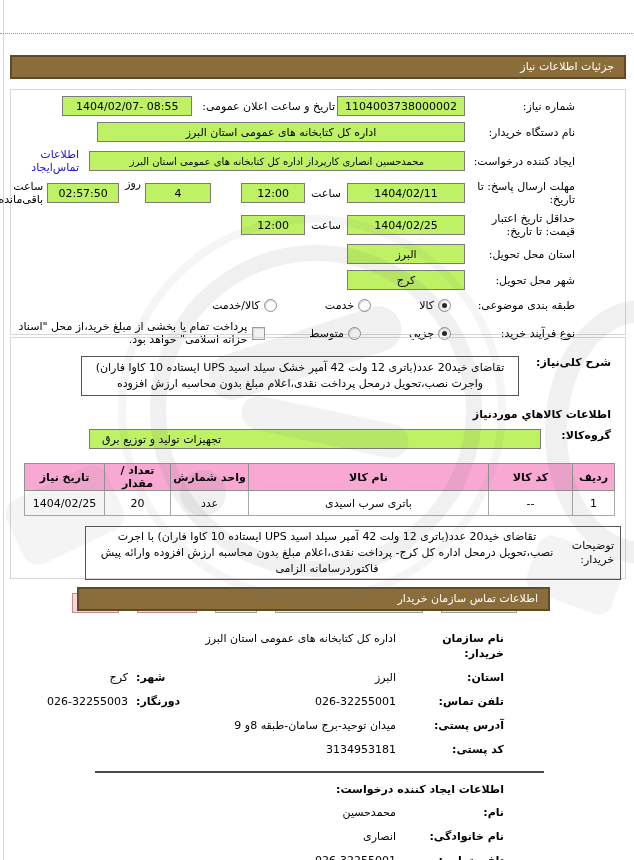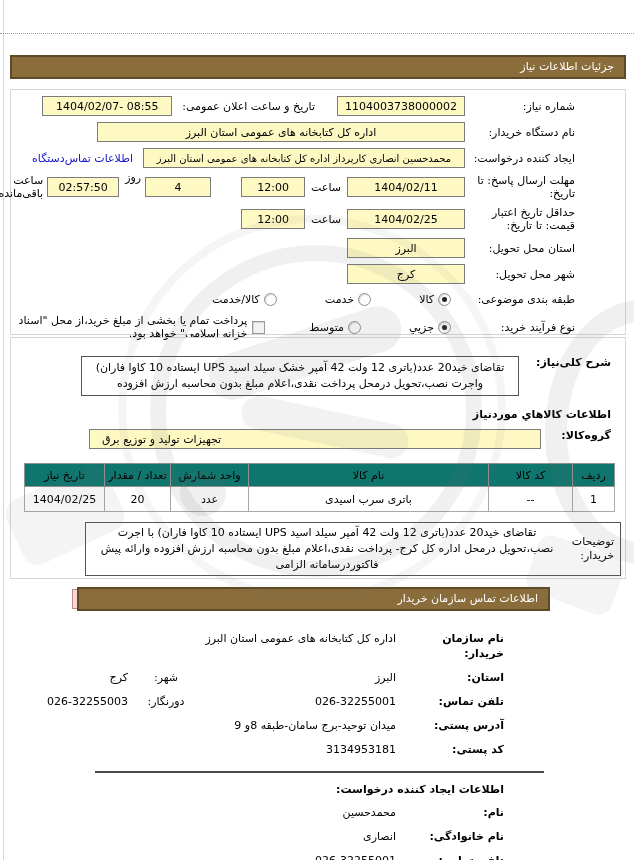--- a/index.html
+++ b/index.html
@@ -25,21 +25,21 @@
   .panel{
     position:absolute;right:8px;left:10px;
     border:1px solid #d6d6d6;background:transparent;
   }
   .panel1{top:89px;height:244px;}
   .panel2{top:337px;height:240px;}
 
   .row{display:flex;align-items:center;margin:6px 0 0 0;padding-right:50px;position:relative;}
   .lbl{width:104px;text-align:right;line-height:13px;flex:0 0 auto;padding-left:6px;}
   .box{
-    background:#fef9c3;border:1px solid #7b7b7b;height:20px;
+    background:#bef264;border:1px solid #7b7b7b;height:20px;
     display:flex;align-items:center;justify-content:center;
     box-sizing:border-box;flex:0 0 auto;overflow:hidden;white-space:nowrap;
   }
   .ltr{direction:ltr;unicode-bidi:isolate;}
   .small{font-size:10px;}
   .link{color:#1414cc;margin-right:10px;cursor:pointer;}
 
   .radio{
     width:11px;height:11px;border:1px solid #8e8e8e;border-radius:50%;
     background:#fdfdfd;display:inline-block;margin:0 14px 0 4px;position:relative;flex:0 0 auto;
@@ -60,21 +60,21 @@
     padding:3px 8px;text-align:center;line-height:16px;
   }
   .inline-hd{display:flex;margin:12px 0 0;padding-right:14px;}
   .inline-hd .hd-lbl{font-weight:bold;flex:0 0 auto;padding-left:6px;}
 
   table.tbl{
     border-collapse:collapse;direction:rtl;table-layout:fixed;
     margin:14px 10px 0 24px;width:590px;font-size:11px;
   }
   .tbl th{
-    background:#0f766e;border:1px solid #919191;font-weight:normal;
+    background:#f9a8d4;border:1px solid #919191;font-weight:bold;
     height:22px;padding:0 2px;
   }
   .tbl td{
     border:1px solid #a8a8a8;height:22px;text-align:center;background:transparent;
   }
   .notesbox{
     margin:10px 4px 0 74px;border:1px solid #555;background:transparent;
     padding:2px 6px;text-align:center;line-height:16px;display:flex;align-items:center;
   }
   .notes-lbl{font-weight:normal;width:52px;line-height:14px;flex:0 0 auto;text-align:right;}
@@ -86,21 +86,21 @@
     padding:0 10px;font-size:11px;cursor:pointer;box-sizing:border-box;white-space:nowrap;
   }
   .btn.green{background:#ddefdd;border:1px solid #8fa88f;}
   .btn.pink{background:#f8d6d6;border:1px solid #c08a8a;}
 
   
   .contact{position:absolute;top:622px;right:0;left:0;}
   .c-row{display:flex;align-items:flex-start;padding-right:130px;margin-top:9px;line-height:15px;}
   .c-lbl{width:100px;text-align:right;font-weight:bold;flex:0 0 auto;padding-left:8px;}
   .c-val{width:200px;text-align:right;flex:0 0 auto;}
-  .c-lbl2{width:60px;text-align:center;font-weight:normal;flex:0 0 auto;padding-left:8px;}
+  .c-lbl2{width:60px;text-align:left;font-weight:bold;flex:0 0 auto;padding-left:8px;}
   .c-val2{width:130px;text-align:right;flex:0 0 auto;}
   .c-hr{margin:14px 90px 6px 95px;border:0;border-top:2px solid #4a4a4a;}
   .c-head{padding-right:130px;margin-top:10px;font-weight:bold;}
 
   
   .wm{position:absolute;inset:0;pointer-events:none;z-index:6;}
   .wm div{position:absolute;}
   .wm-ring1{left:150px;top:245px;width:300px;height:300px;border:16px solid rgba(110,110,110,.10);border-radius:50%;}
   .wm-ring2{left:118px;top:215px;width:372px;height:372px;border:8px solid rgba(110,110,110,.07);border-radius:50%;}
   .wm-swoosh1{left:205px;top:330px;width:200px;height:46px;background:rgba(110,110,110,.10);border-radius:40px;transform:rotate(-18deg);}
@@ -122,33 +122,33 @@
 
   <div class="bar bar1">
     <span>جزئیات اطلاعات نیاز</span>
   </div>
 
   <div class="panel panel1">
 
     <div class="row">
       <span class="lbl">شماره نیاز:</span>
       <span class="box ltr" style="width:128px">1104003738000002</span>
-      <span class="lbl" style="width:auto;margin-right:22px">تاریخ و ساعت اعلان عمومی:</span>
+      <span class="lbl" style="width:auto;margin-right:2px">تاریخ و ساعت اعلان عمومی:</span>
       <span class="box ltr" style="width:130px;margin-right:4px">1404/02/07- 08:55</span>
     </div>
 
     <div class="row">
       <span class="lbl">نام دستگاه خریدار:</span>
       <span class="box" style="width:368px">اداره کل  کتابخانه های عمومی استان البرز</span>
     </div>
 
     <div class="row">
       <span class="lbl">ایجاد کننده درخواست:</span>
-      <span class="box small" style="width:322px">محمدحسین  انصاری  کارپرداز اداره کل  کتابخانه های عمومی استان البرز</span>
-      <span class="link">اطلاعات تماس‌دستگاه</span>
+      <span class="box small" style="width:376px">محمدحسین  انصاری  کارپرداز اداره کل  کتابخانه های عمومی استان البرز</span>
+      <span class="link">اطلاعات تماس‌ایجاد</span>
     </div>
 
     <div class="row">
       <span class="lbl">مهلت ارسال پاسخ: تا تاریخ:</span>
       <span class="box ltr" style="width:118px">1404/02/11</span>
       <span style="margin:0 6px">ساعت</span>
       <span class="box ltr" style="width:64px">12:00</span>
       <span class="box ltr" style="width:66px;margin-right:30px">4</span>
       <span style="margin:0 4px;align-self:flex-start;margin-top:-3px">روز</span>
       <span class="box ltr" style="width:72px;margin-right:2px">02:57:50</span>

